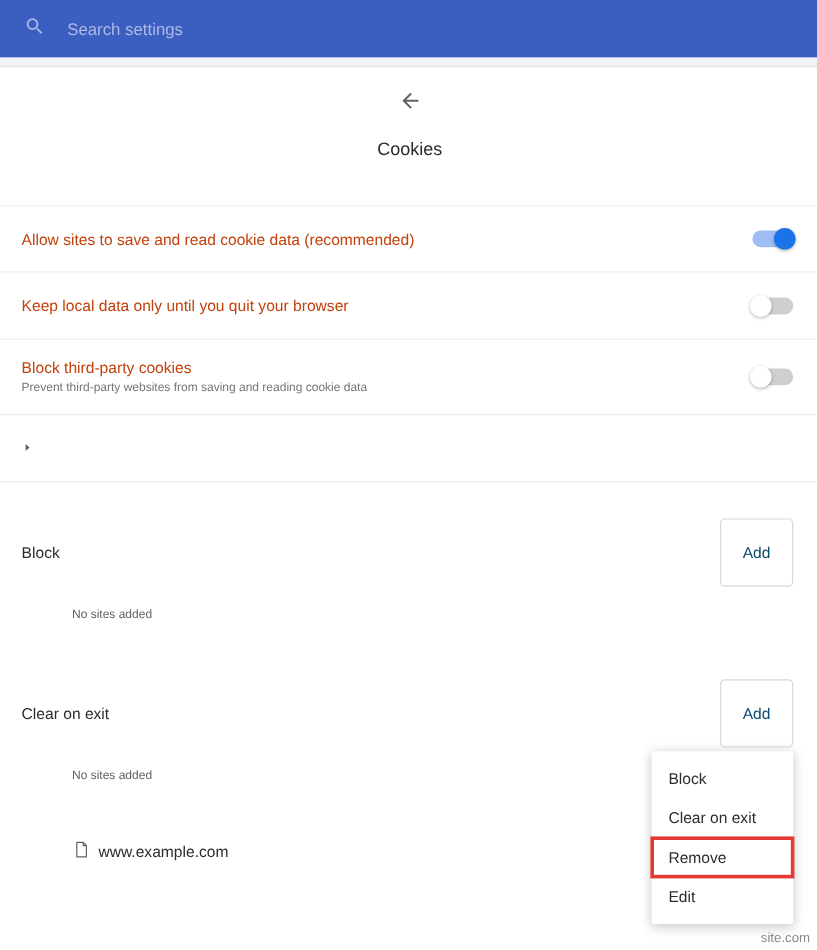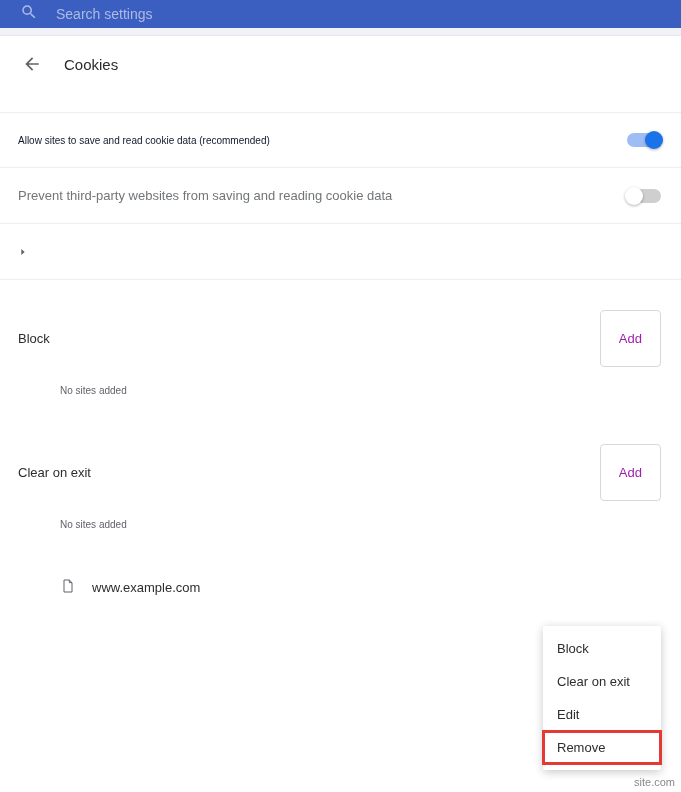--- a/index.html
+++ b/index.html
@@ -1,20 +1,20 @@
 <!DOCTYPE html>
 <html><head>
   <meta charset="utf-8">
   <style>
     * { margin: 0; padding: 0; box-sizing: border-box; font-family: Arial, sans-serif; }
     body { width: 681px; height: 792px; background: #fff; position: relative; overflow: hidden; }
     
     .search-bar {
       background: #3b5fc0;
-      height: 28px;
+      height: 48px;
       display: flex;
       align-items: center;
       padding: 0 20px;
       gap: 18px;
     }
     .search-bar .icon svg { width: 18px; height: 18px; fill: #aeb9e4; }
     .search-bar input {
       background: transparent;
       border: none;
       color: #c9d1ee;
@@ -24,36 +24,37 @@
     }
     .search-bar input::placeholder { color: #aeb9e4; }
     
     .top-divider { height: 8px; background: #f0f2f7; border-bottom: 1px solid #e6e8ec; }
     
     .header {
       display: flex;
       align-items: center;
       padding: 18px 20px 20px 22px;
       gap: 22px;
+      flex-direction: column;
     }
     .header .back svg { width: 20px; height: 20px; fill: #5f6368; display: block; }
     .header .title { font-size: 15px; font-weight: 500; color: #2b2b2b; }
     
     .row {
       display: flex;
       align-items: center;
       justify-content: space-between;
       padding: 16px 20px 16px 18px;
       border-bottom: 1px solid #eceef1;
       min-height: 56px;
     }
     .row:first-of-type { border-top: 1px solid #eceef1; }
     .row .text { display: flex; flex-direction: column; gap: 4px; }
-    .row .label { font-size: 10px; color: #0f172a; }
-    .row .sub { font-size: 13px; color: #727578; }
+    .row .label { font-size: 13px; color: #c2410c; }
+    .row .sub { font-size: 10px; color: #727578; }
     .row-nav .arrow svg { width: 10px; height: 10px; fill: #5f6368; }
     .row-nav { cursor: pointer; }
     
     .toggle {
       width: 34px; height: 14px; border-radius: 10px; position: relative;
     }
     .toggle .knob {
       width: 18px; height: 18px; border-radius: 50%; position: absolute; top: -2px;
       box-shadow: 0 1px 3px rgba(0,0,0,.3);
     }
@@ -69,36 +70,36 @@
       display: flex;
       justify-content: space-between;
       align-items: center;
       min-height: 34px;
       margin-top: 12px;
     }
     .section-title { font-size: 13px; color: #2d2d2d; }
     .add-btn {
       border: 1px solid #d5d8dc;
       background: #fff;
-      color: #a21caf;
+      color: #0c4a6e;
       font-weight: 500;
       font-size: 13px;
       padding: 20px 18px;
       border-radius: 4px;
       cursor: pointer;
     }
     .empty {
       padding: 18px 0 18px 42px;
       font-size: 10px;
       color: #5f6368;
     }
     .site-entry {
       display: flex;
       align-items: center;
-      gap: 16px;
+      gap: 6px;
       padding: 12px 0 12px 42px;
       font-size: 13px;
       color: #2d2d2d;
     }
     .site-entry .doc svg { width: 16px; height: 16px; fill: none; stroke: #5f6368; stroke-width: 1.5; }
     
     .context-menu {
       position: absolute;
       right: 20px;
       top: 626px;
@@ -154,23 +155,32 @@
 <div class="rows">
   <div class="row">
     <div class="text">
         <span class="label">Allow sites to save and read cookie data (recommended)</span>
       </div>
     <div class="toggle on">
         <div class="knob"></div>
       </div>
   </div>
 
-
   <div class="row">
     <div class="text">
+        <span class="label">Keep local data only until you quit your browser</span>
+      </div>
+    <div class="toggle off">
+        <div class="knob"></div>
+      </div>
+  </div>
+
+  <div class="row">
+    <div class="text">
+      <span class="label">Block third-party cookies</span>
       <span class="sub">Prevent third-party websites from saving and reading cookie data</span>
     </div>
     <div class="toggle off">
         <div class="knob"></div>
       </div>
   </div>
 
   <div class="row row-nav">
     <span class="arrow">
       <svg viewBox="0 0 24 24">
@@ -204,17 +214,17 @@
           <path d="M14 3v4h4"></path>
         </svg>
     </span>
     <span>www.example.com</span>
   </div>
 </div>
 
 <div class="context-menu">
   <div class="item">Block</div>
   <div class="item">Clear on exit</div>
+  <div class="item highlighted">Remove</div>
   <div class="item">Edit</div>
-  <div class="item highlighted">Remove</div>
 </div>
 
 <div class="watermark">site.com</div>
 
 </body></html>

